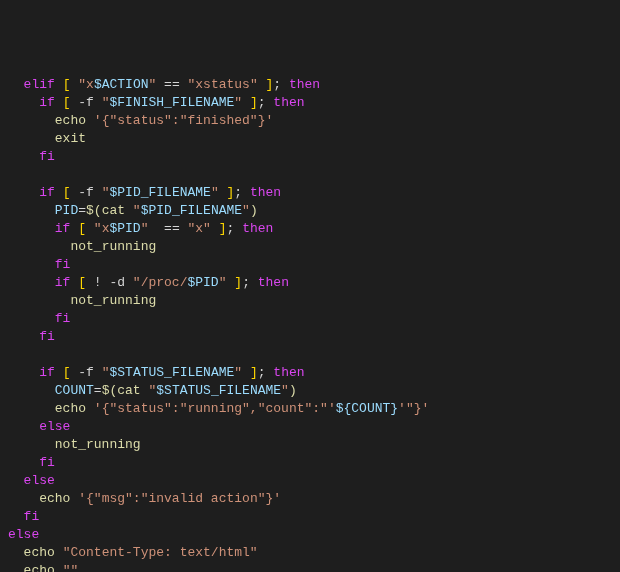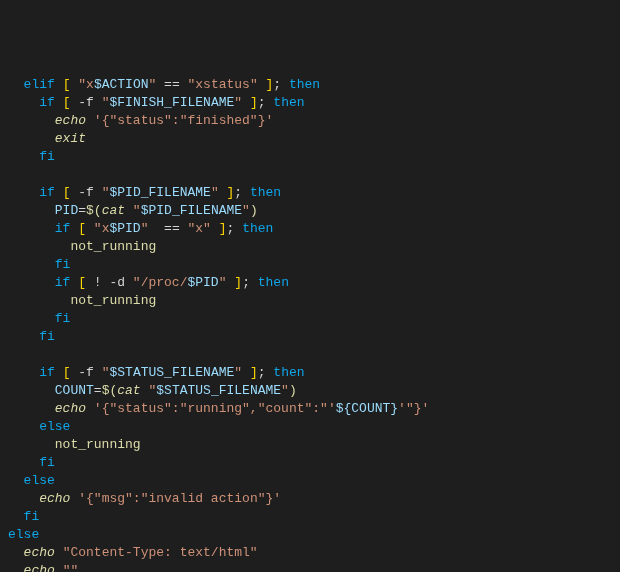--- a/index.html
+++ b/index.html
@@ -8,27 +8,27 @@
     background: #1e1e1e;
     font-family: Consolas, 'Courier New', monospace;
     font-size: 13px;
     line-height: 18px;
     color: #d4d4d4;
     white-space: pre;
     width: 620px;
     box-sizing: border-box;
   }
   .line { white-space: pre; }
-  .kw { color: #0ea5e9; }       
+  .kw { color: #d946ef; }       
   .br { color: #ffd700; }       
   .str { color: #ce9178; }      
   .var { color: #9cdcfe; margin-top: 20px; }      
   .fn { color: #dcdcaa; }       
   .op { color: #d4d4d4; }       
-  .cmd { color: #dcdcaa; font-style: italic; }
+  .cmd { color: #dcdcaa; }
 </style>
 </head>
 <body>
 
 
 
 <div id="code"><div class="line">  <span class="kw">elif</span><span class="op"> </span><span class="br">[</span><span class="op"> </span><span class="str">"x</span><span class="var">$ACTION</span><span class="str">"</span><span class="op"> == </span><span class="str">"xstatus"</span><span class="op"> </span><span class="br">]</span><span class="op">; </span><span class="kw">then</span></div><div class="line">    <span class="kw">if</span><span class="op"> </span><span class="br">[</span><span class="op"> -f </span><span class="str">"</span><span class="var">$FINISH_FILENAME</span><span class="str">"</span><span class="op"> </span><span class="br">]</span><span class="op">; </span><span class="kw">then</span></div><div class="line">      <span class="cmd">echo</span><span class="op"> </span><span class="str">'{"status":"finished"}'</span></div><div class="line">      <span class="cmd">exit</span></div><div class="line">    <span class="kw">fi</span></div><div class="line">  <span class="op"></span></div><div class="line">    <span class="kw">if</span><span class="op"> </span><span class="br">[</span><span class="op"> -f </span><span class="str">"</span><span class="var">$PID_FILENAME</span><span class="str">"</span><span class="op"> </span><span class="br">]</span><span class="op">; </span><span class="kw">then</span></div><div class="line">      <span class="var">PID</span><span class="op">=</span><span class="fn">$(</span><span class="cmd">cat</span><span class="op"> </span><span class="str">"</span><span class="var">$PID_FILENAME</span><span class="str">"</span><span class="fn">)</span></div><div class="line">      <span class="kw">if</span><span class="op"> </span><span class="br">[</span><span class="op"> </span><span class="str">"x</span><span class="var">$PID</span><span class="str">"</span><span class="op">  == </span><span class="str">"x"</span><span class="op"> </span><span class="br">]</span><span class="op">; </span><span class="kw">then</span></div><div class="line">        <span class="fn">not_running</span></div><div class="line">      <span class="kw">fi</span></div><div class="line">      <span class="kw">if</span><span class="op"> </span><span class="br">[</span><span class="op"> ! -d </span><span class="str">"/proc/</span><span class="var">$PID</span><span class="str">"</span><span class="op"> </span><span class="br">]</span><span class="op">; </span><span class="kw">then</span></div><div class="line">        <span class="fn">not_running</span></div><div class="line">      <span class="kw">fi</span></div><div class="line">    <span class="kw">fi</span></div><div class="line">  <span class="op"></span></div><div class="line">    <span class="kw">if</span><span class="op"> </span><span class="br">[</span><span class="op"> -f </span><span class="str">"</span><span class="var">$STATUS_FILENAME</span><span class="str">"</span><span class="op"> </span><span class="br">]</span><span class="op">; </span><span class="kw">then</span></div><div class="line">      <span class="var">COUNT</span><span class="op">=</span><span class="fn">$(</span><span class="cmd">cat</span><span class="op"> </span><span class="str">"</span><span class="var">$STATUS_FILENAME</span><span class="str">"</span><span class="fn">)</span></div><div class="line">      <span class="cmd">echo</span><span class="op"> </span><span class="str">'{"status":"running","count":"'</span><span class="var">${COUNT}</span><span class="str">'"}'</span></div><div class="line">    <span class="kw">else</span></div><div class="line">      <span class="fn">not_running</span></div><div class="line">    <span class="kw">fi</span></div><div class="line">  <span class="kw">else</span></div><div class="line">    <span class="cmd">echo</span><span class="op"> </span><span class="str">'{"msg":"invalid action"}'</span></div><div class="line">  <span class="kw">fi</span></div><div class="line"><span class="kw">else</span></div><div class="line">  <span class="cmd">echo</span><span class="op"> </span><span class="str">"Content-Type: text/html"</span></div><div class="line">  <span class="cmd">echo</span><span class="op"> </span><span class="str">""</span></div></div>
 
 
 

